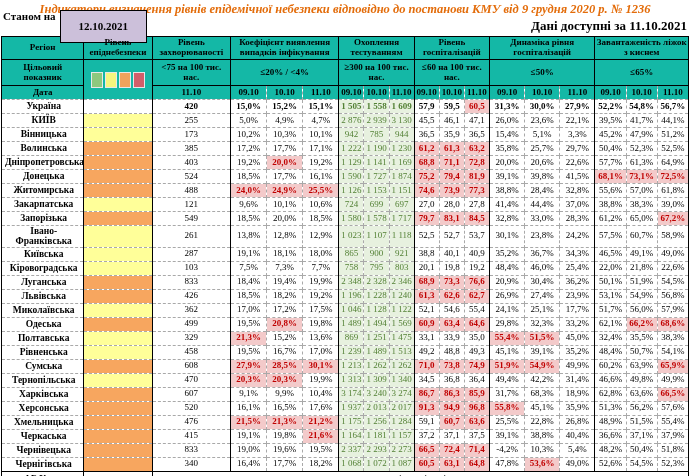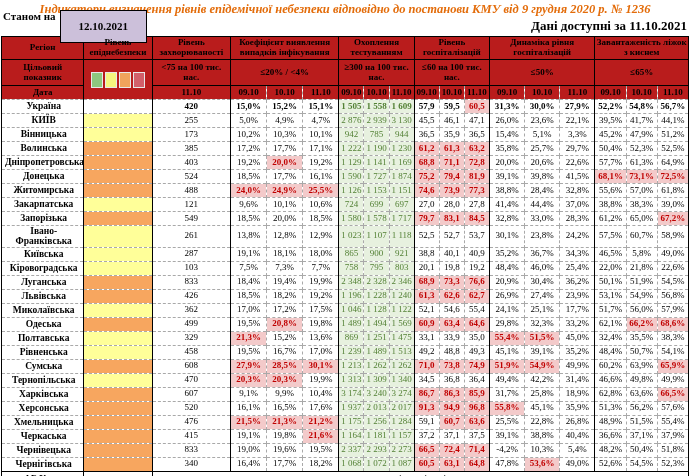--- a/index.html
+++ b/index.html
@@ -7,21 +7,21 @@
   .title{color:#E36C0A;font-weight:bold;text-align:center;font-size:12.5px;line-height:15px;padding-top:2px;font-style:italic;}
   .topbar{display:flex;justify-content:space-between;align-items:center;height:18px;padding:0 3px 1px 3px;}
   .topleft{display:flex;}
   .asof-label{font-weight:bold;font-size:11px;margin-right:4px;}
   .asof-box{background:#CCC0DA;border:1px solid #000;font-weight:bold;font-size:11px;
     padding:8px 18px;height:15px;line-height:15px;}
   .avail{font-weight:bold;font-size:13px;}
   table{width:688px;margin:0 1px;border-collapse:collapse;table-layout:fixed;border:1.5px solid #000;}
   th,td{border-left:1px dashed #a9a9a9;border-top:1px dashed #a9a9a9;padding:0 1px;
     text-align:center;font-size:9px;line-height:1.08;overflow:hidden;}
-  thead th{background:#b91c1c;font-weight:bold;border-top:1px solid #000;}
+  thead th{background:#14b8a6;font-weight:bold;border-top:1px solid #000;}
   thead tr th{font-size:9px;}
   .gl{border-left:1px solid #000 !important;}
   .hr1 th{height:22px;}
   .hr2 th{height:25px;}
   .hr3 th{height:13px;}
   tbody td{height:13px;color:#000;}
   td.region{text-align:center;font-weight:bold;font-size:9.5px;padding-left:3px;}
   .lvl-yellow{background:#FFFF99;}
   .lvl-orange{background:#F7A65F;}
   .tst{background:#E7F1DF;color:#538135;}
@@ -325,21 +325,21 @@
         <td class="gl tst">865</td>
         <td class="tst">900</td>
         <td class="tst">921</td>
         <td class="gl">38,8</td>
         <td>40,1</td>
         <td>40,9</td>
         <td class="gl">35,2%</td>
         <td>36,7%</td>
         <td>34,3%</td>
         <td class="gl">46,5%</td>
-        <td>5,8%</td>
+        <td>49,1%</td>
         <td>49,0%</td>
       </tr>
       <tr>
         <td class="region">Кіровоградська</td>
         <td class="gl lvl-yellow"></td>
         <td class="gl">103</td>
         <td class="gl">7,5%</td>
         <td>7,3%</td>
         <td>7,7%</td>
         <td class="gl tst">758</td>
@@ -522,21 +522,21 @@
         <td class="gl">9,1%</td>
         <td>9,9%</td>
         <td>10,4%</td>
         <td class="gl tst">3 174</td>
         <td class="tst">3 240</td>
         <td class="tst">3 274</td>
         <td class="gl red">86,7</td>
         <td class=" red">86,3</td>
         <td class=" red">85,9</td>
         <td class="gl">31,7%</td>
-        <td>25,8%</td>
+        <td>68,3%</td>
         <td>18,9%</td>
         <td class="gl">62,8%</td>
         <td>63,6%</td>
         <td class=" red">66,5%</td>
       </tr>
       <tr>
         <td class="region">Херсонська</td>
         <td class="gl lvl-orange"></td>
         <td class="gl">520</td>
         <td class="gl">16,1%</td>

